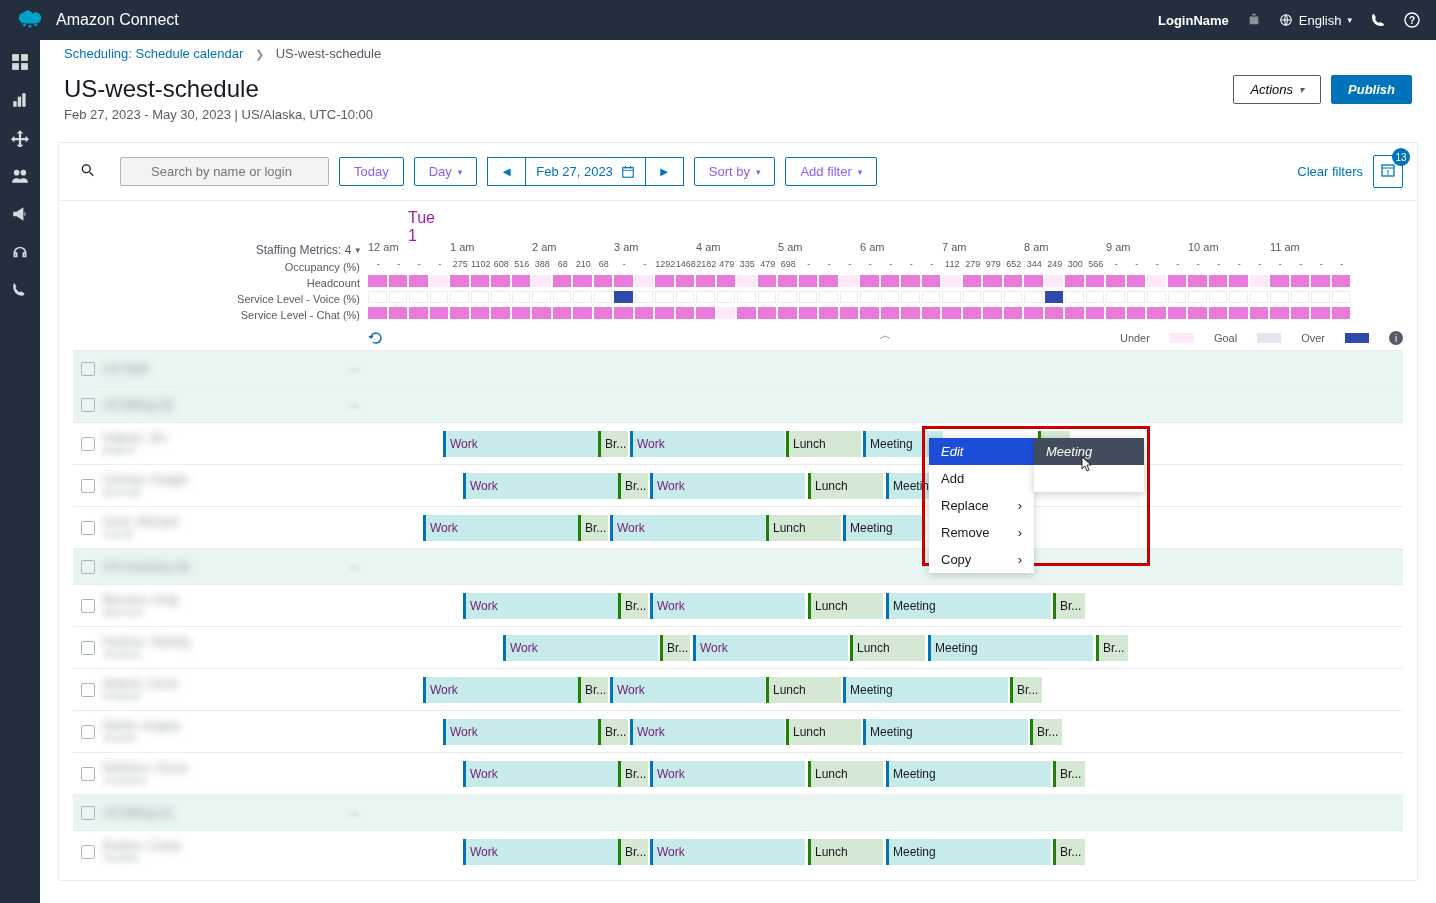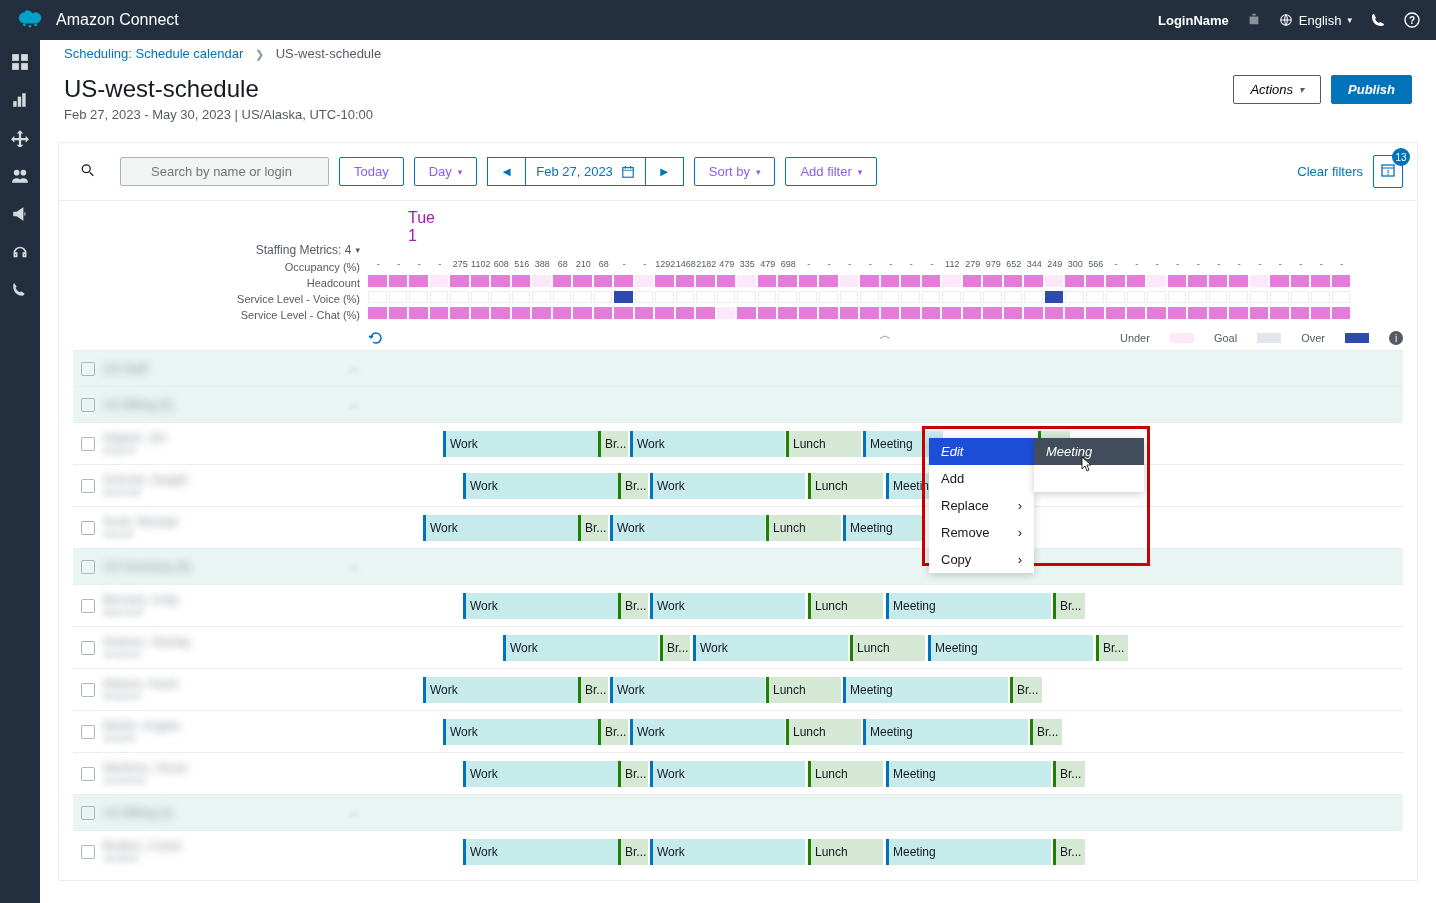--- a/index.html
+++ b/index.html
@@ -84,21 +84,21 @@
   
   .staff-row { display: flex; border-top: 1px solid #eaeded; min-height: 42px; align-items: center; }
   .staff-row.group { background: #e8f5f2; min-height: 36px; }
   .staff-left { width: 295px; flex-shrink: 0; display: flex; align-items: center; padding: 4px 8px; gap: 8px; }
   .staff-check { width: 14px; height: 14px; border: 1px solid #aab7b8; border-radius: 2px; cursor: pointer; }
   .blurred { filter: blur(4px); color: #879196; font-size: 12px; }
   .blurred-sub { filter: blur(3px); color: #aab7b8; font-size: 10px; }
   .group-toggle { margin-left: auto; color: #879196; cursor: pointer; font-size: 11px; filter:blur(2px); }
   .staff-timeline { flex: 1; position: relative; height: 30px; }
   .shift-block { position: absolute; top: 2px; height: 26px; border-left: 3px solid; font-size: 12px; display: flex; align-items: center; padding-left: 4px; overflow: hidden; white-space: nowrap; cursor:pointer; }
-  .sb-work { background: #c7eaea; border-color: #0073bb; color:#0f172a; }
+  .sb-work { background: #c7eaea; border-color: #0073bb; color:#701a75; }
   .sb-break { background: #d5e8d4; border-color: #1d8102; }
   .sb-lunch { background: #d5e8d4; border-color: #1d8102; }
   .sb-meeting { background: #c7eaea; border-color: #0073bb; }
 
   
   .context-overlay { position: absolute; border: 3px solid #c00; background: rgba(0,0,0,0); pointer-events:none; }
   .ctx-menu { position: absolute; background: #fff; box-shadow: 0 2px 8px rgba(0,0,0,.2); font-size: 13px; z-index: 20; min-width: 105px; }
   .ctx-item { padding: 6px 12px; cursor: pointer; display: flex; align-items: center; justify-content: space-between; }
   .ctx-item.hover { background: #1d4ed8; color: #fff; font-style: italic; }
   .ctx-submenu { position: absolute; left: 100%; top: 0; background: #fff; box-shadow: 0 2px 8px rgba(0,0,0,.2); min-width: 110px; }
@@ -269,20 +269,34 @@
             <div class="row-label metrics-sel">
                 <span>Staffing Metrics: 4</span> 
                 <span style="font-size:9px;">▾</span>
               </div>
           </div>
           <div class="timeline">
             <div class="day-label">
               <div>Tue</div>
               <div>1</div>
             </div>
+            <div class="hours-row" id="hours-row">
+                <div class="hour">12 am</div>
+                <div class="hour">1 am</div>
+                <div class="hour">2 am</div>
+                <div class="hour">3 am</div>
+                <div class="hour">4 am</div>
+                <div class="hour">5 am</div>
+                <div class="hour">6 am</div>
+                <div class="hour">7 am</div>
+                <div class="hour">8 am</div>
+                <div class="hour">9 am</div>
+                <div class="hour">10 am</div>
+                <div class="hour">11 am</div>
+              </div>
           </div>
         </div>
 
         <div class="cal-header">
           <div class="row-labels" id="metric-labels">
               <div class="row-label">Occupancy (%)</div>
               <div class="row-label">Headcount</div>
               <div class="row-label">Service Level - Voice (%)</div>
               <div class="row-label">Service Level - Chat (%)</div>
             </div>

